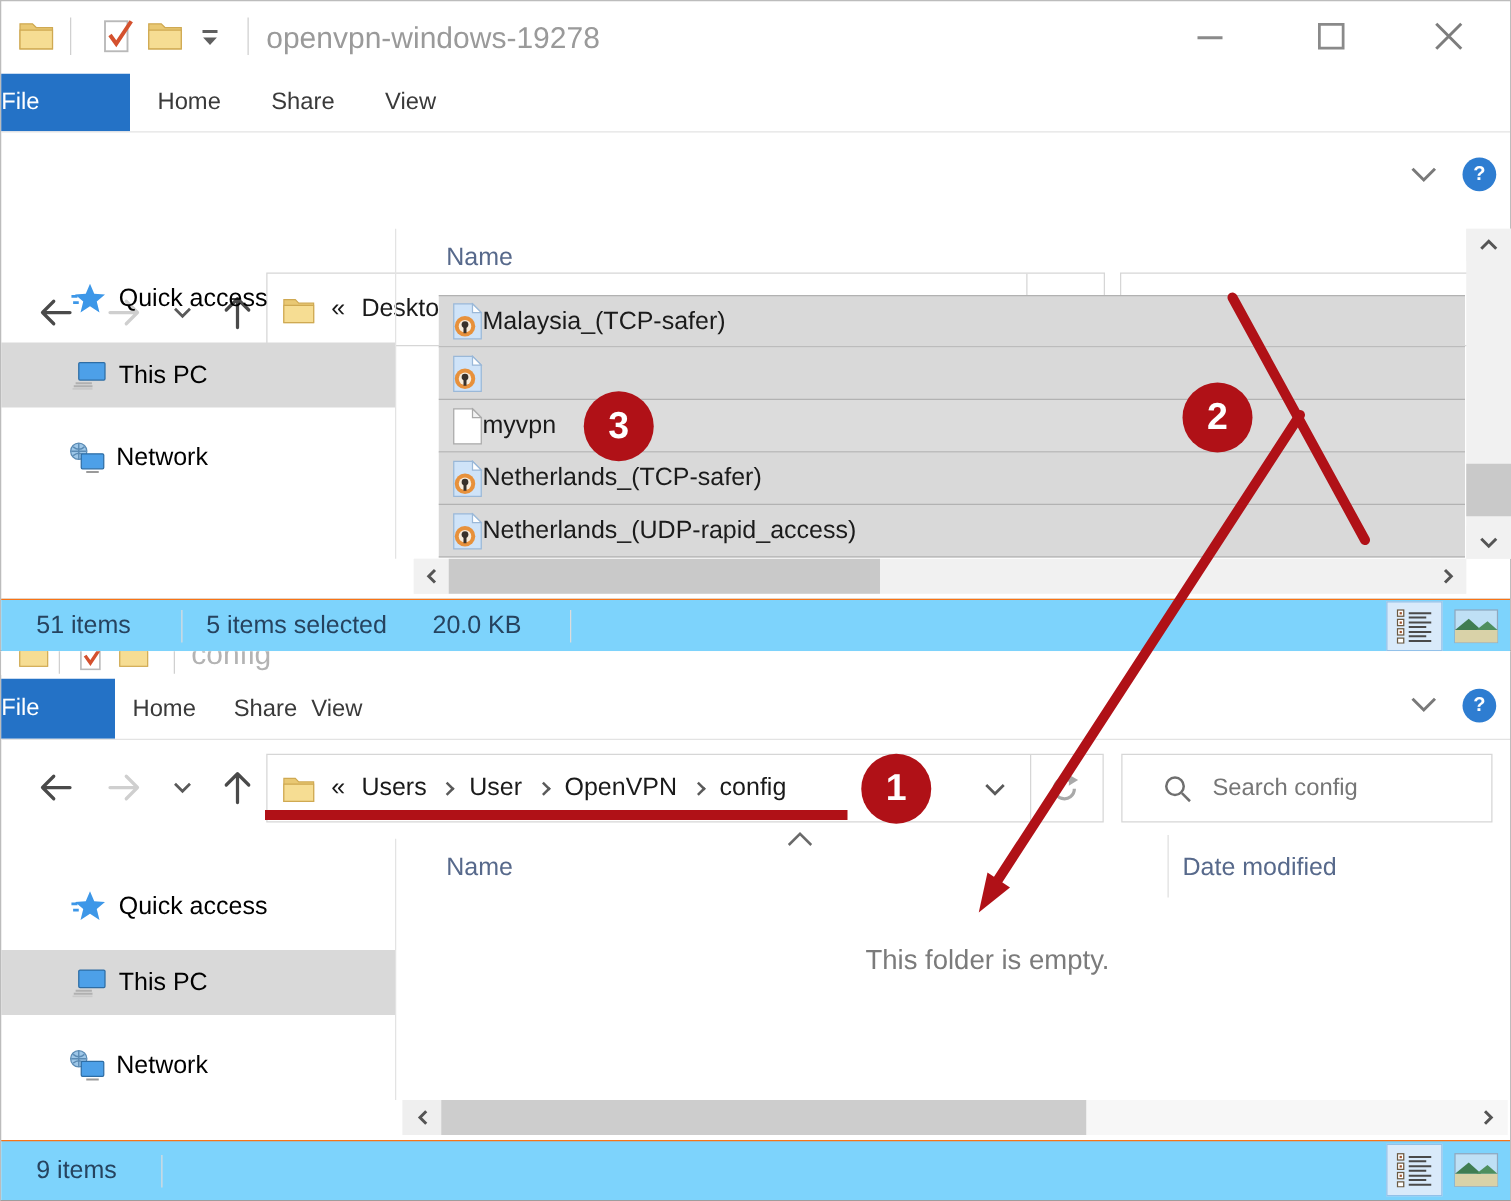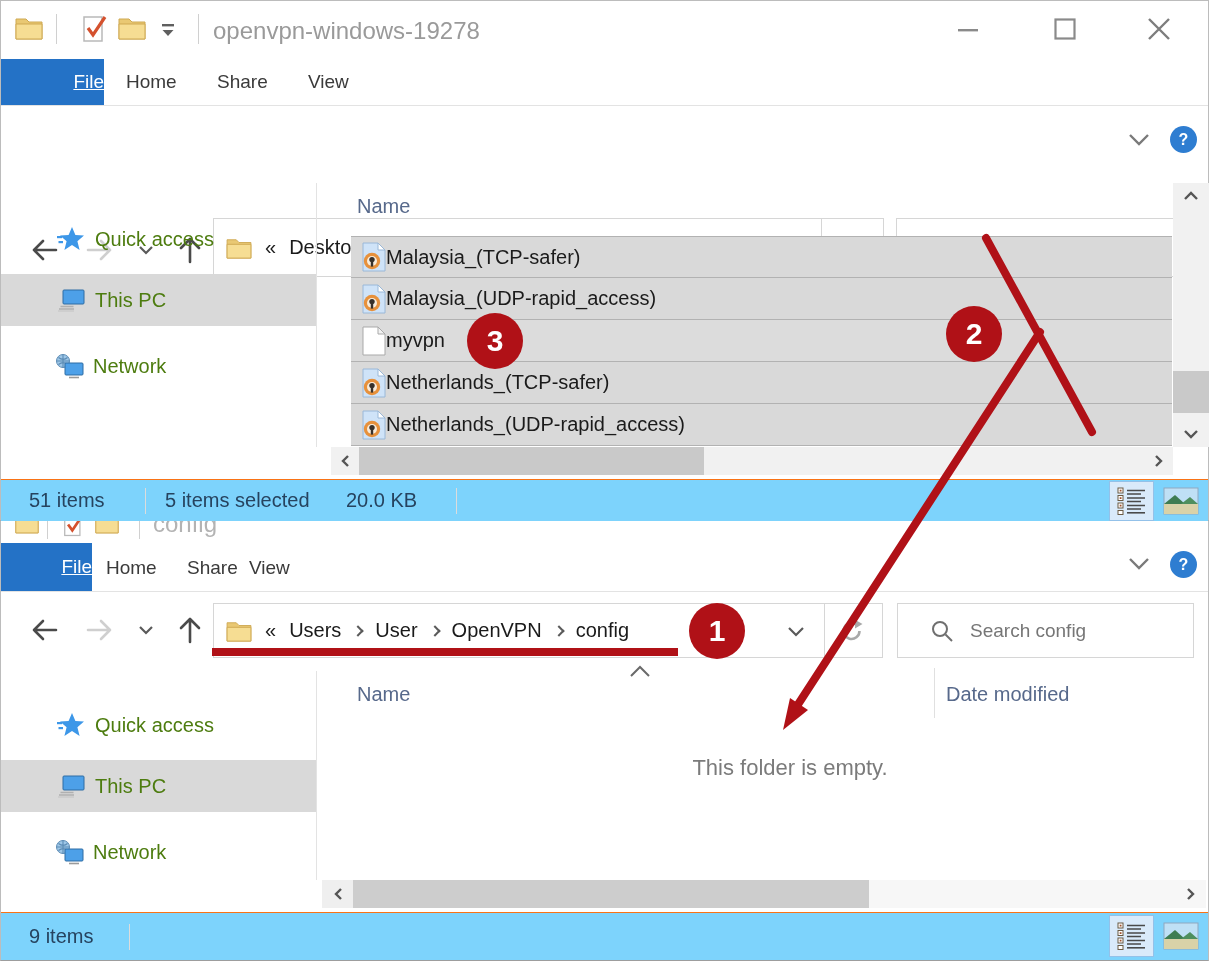--- a/index.html
+++ b/index.html
@@ -9,30 +9,30 @@
 
   
   .win { position:absolute; left:0; width:1209px; background:#fff; border:1px solid #bcbcbc; }
   #win1 { top:0; height:521px; border-bottom:1px solid #9d9d9d; }
   #win2 { top:521px; height:440px; border-top:none; border-bottom:1px solid #9d9d9d; }
 
   .titlebar-title { font-size:24px; color:#9a9a9a; white-space:nowrap; }
   .qat-sep { width:1px; background:#d0d0d0; }
 
   .tab-label { font-size:19px; color:#3a3a3a; white-space:nowrap; }
-  .file-tab { background:#2472c6; color:#fff; display:flex; align-items:center; justify-content:flex-end; font-size:19px;text-decoration:underline; }
+  .file-tab { background:#2472c6; color:#fff; display:flex; align-items:center; justify-content:flex-start; font-size:19px; }
   .ribbon-border { height:1px; background:#e3e3e3; width:100%; }
 
   .box { border:1px solid #d6d6d6; background:#fff; }
   .crumbs { display:flex; align-items:center; gap:13px; padding-left:12px; height:100%; font-size:20px; color:#1a1a1a; white-space:nowrap; }
   .crumb-sep { width:8px; height:8px; border-right:2px solid #5a5a5a; border-bottom:2px solid #5a5a5a; transform:rotate(-45deg); margin-top:1px; }
   .search-input { border:none; outline:none; font-size:19px; color:#7f1d1d; width:200px; background:transparent; font-family:"Liberation Sans",sans-serif; }
   .search-input::placeholder { color:#767676; opacity:1; }
 
-  .side-label { font-size:20px; color:#4d7c0f; white-space:nowrap;text-align:right; }
+  .side-label { font-size:20px; color:#000000; white-space:nowrap;text-align:right; }
   .side-sel { background:#d9d9d9; }
 
   .col-header { font-size:20px; color:#57698b; white-space:nowrap; }
 
   .frow { position:absolute; left:350px; width:821px; height:42px; background:#d9d9d9; border-bottom:1px solid #b2b2b2; display:flex; align-items:center; }
   .frow .fname { font-size:20px; color:#1b1b1b; white-space:nowrap; }
   .frow .ficon { margin-left:11px; width:24px; height:30px; flex:0 0 auto; }
 
   .sb-track-h { background:#f1f1f1; }
   .sb-thumb { background:#c9c9c9; }
@@ -200,21 +200,20 @@
     </div>
     <div class="frow" style="top:277px;">
       <svg class="ficon" viewBox="0 0 24 30">
           <path d="M1 1 h15 l7 7 v21 h-22 z" fill="#cfe3f8" stroke="#9ab8d8"></path>
           <path d="M16 1 l7 7 h-7 z" fill="#fff" stroke="#9ab8d8"></path>
           <circle cx="10" cy="19" r="8.2" fill="#e7913c"></circle>
           <circle cx="10" cy="19" r="5" fill="#f7ecdc"></circle>
           <circle cx="10" cy="17.6" r="2.7" fill="#38312b"></circle>
           <rect x="8.8" y="18.6" width="2.4" height="6" fill="#38312b"></rect>
         </svg>
-      <span class="fname">Malaysia_(UDP-rapid_access)</span>
     </div>
     <div class="frow" style="top:361px;">
       <svg class="ficon" viewBox="0 0 24 30">
           <path d="M1 1 h15 l7 7 v21 h-22 z" fill="#cfe3f8" stroke="#9ab8d8"></path>
           <path d="M16 1 l7 7 h-7 z" fill="#fff" stroke="#9ab8d8"></path>
           <circle cx="10" cy="19" r="8.2" fill="#e7913c"></circle>
           <circle cx="10" cy="19" r="5" fill="#f7ecdc"></circle>
           <circle cx="10" cy="17.6" r="2.7" fill="#38312b"></circle>
           <rect x="8.8" y="18.6" width="2.4" height="6" fill="#38312b"></rect>
         </svg>

